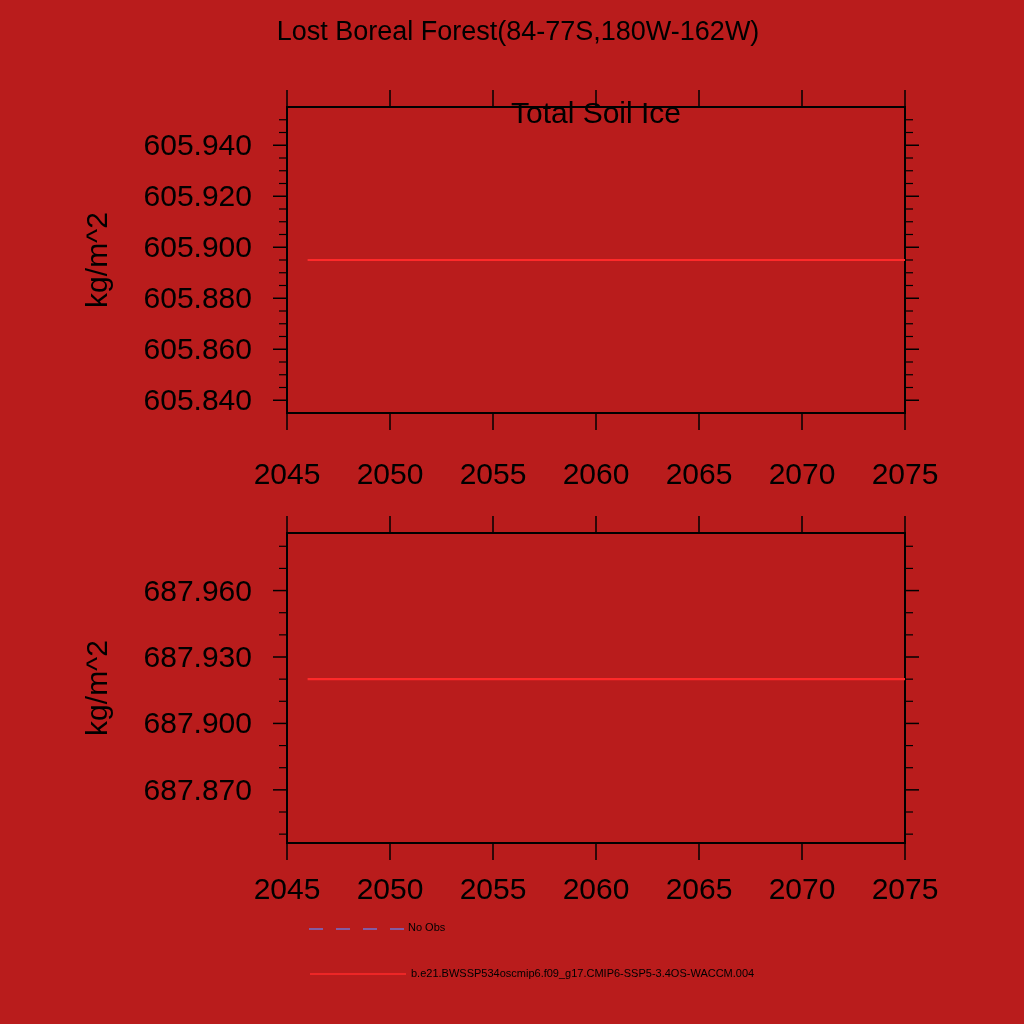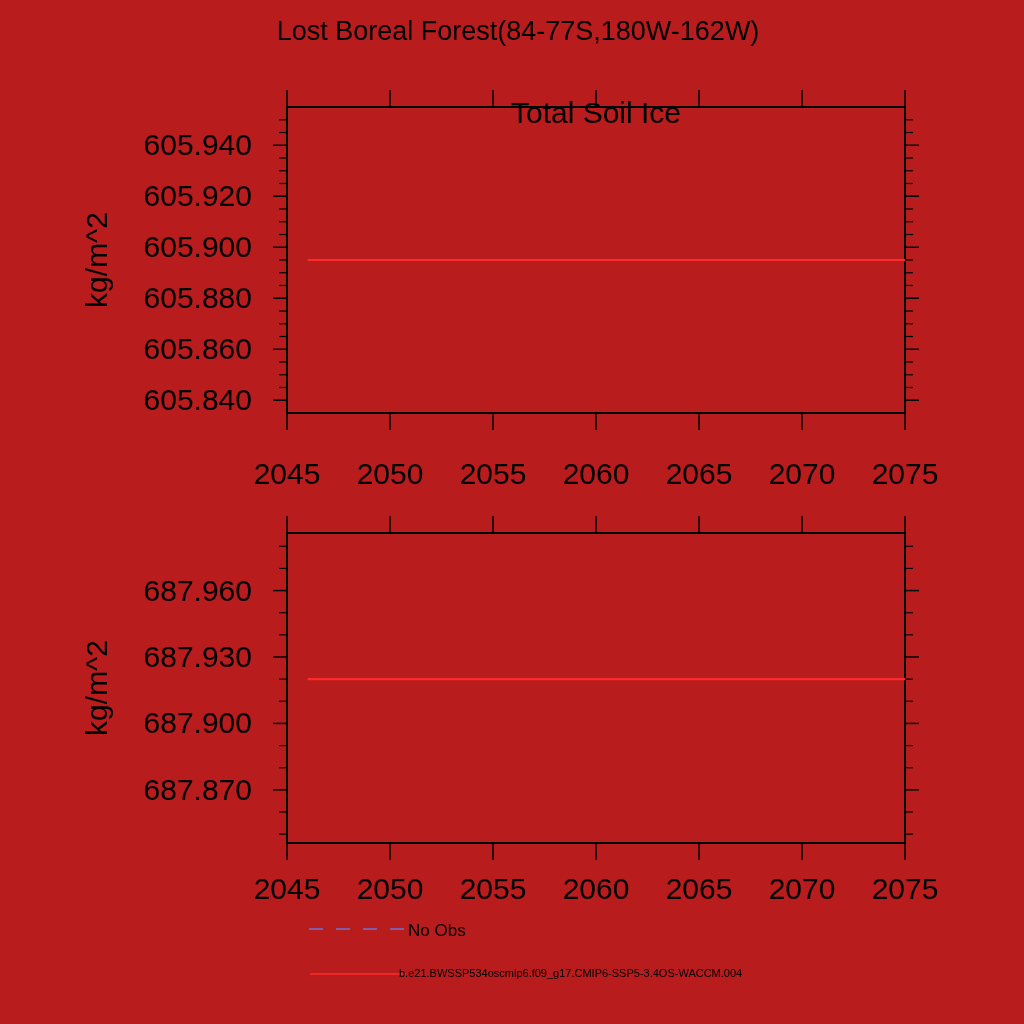--- a/index.html
+++ b/index.html
@@ -20,22 +20,22 @@
   .t2{top:488px;}
   .ylabel{
     position:absolute;font-size:30px;line-height:1;white-space:nowrap;
     transform:translate(-50%,-50%) rotate(-90deg);
   }
   .y1{left:97px;top:260px;}
   .y2{left:97px;top:688px;}
   #plot{position:absolute;left:0;top:0;}
   #plot text{font-family:"Liberation Sans",sans-serif;fill:#000;}
   .legend-label{position:absolute;line-height:1;white-space:nowrap;}
-  .l1{left:408px;top:922px;font-size:17px;}
-  .l2{left:399px;top:968px;font-size:11px;}
+  .l1{left:408px;top:922px;font-size:11px;}
+  .l2{left:411px;top:968px;font-size:11px;}
 </style>
 </head>
 <body>
 
 <div class="figure">
   <div class="main-title">Lost Boreal Forest(84-77S,180W-162W)</div>
   <div class="panel-title t1">Total Soil Ice</div>
   <div class="ylabel y1">kg/m^2</div>
   <div class="ylabel y2">kg/m^2</div>
   <svg id="plot" width="1024" height="1024">

